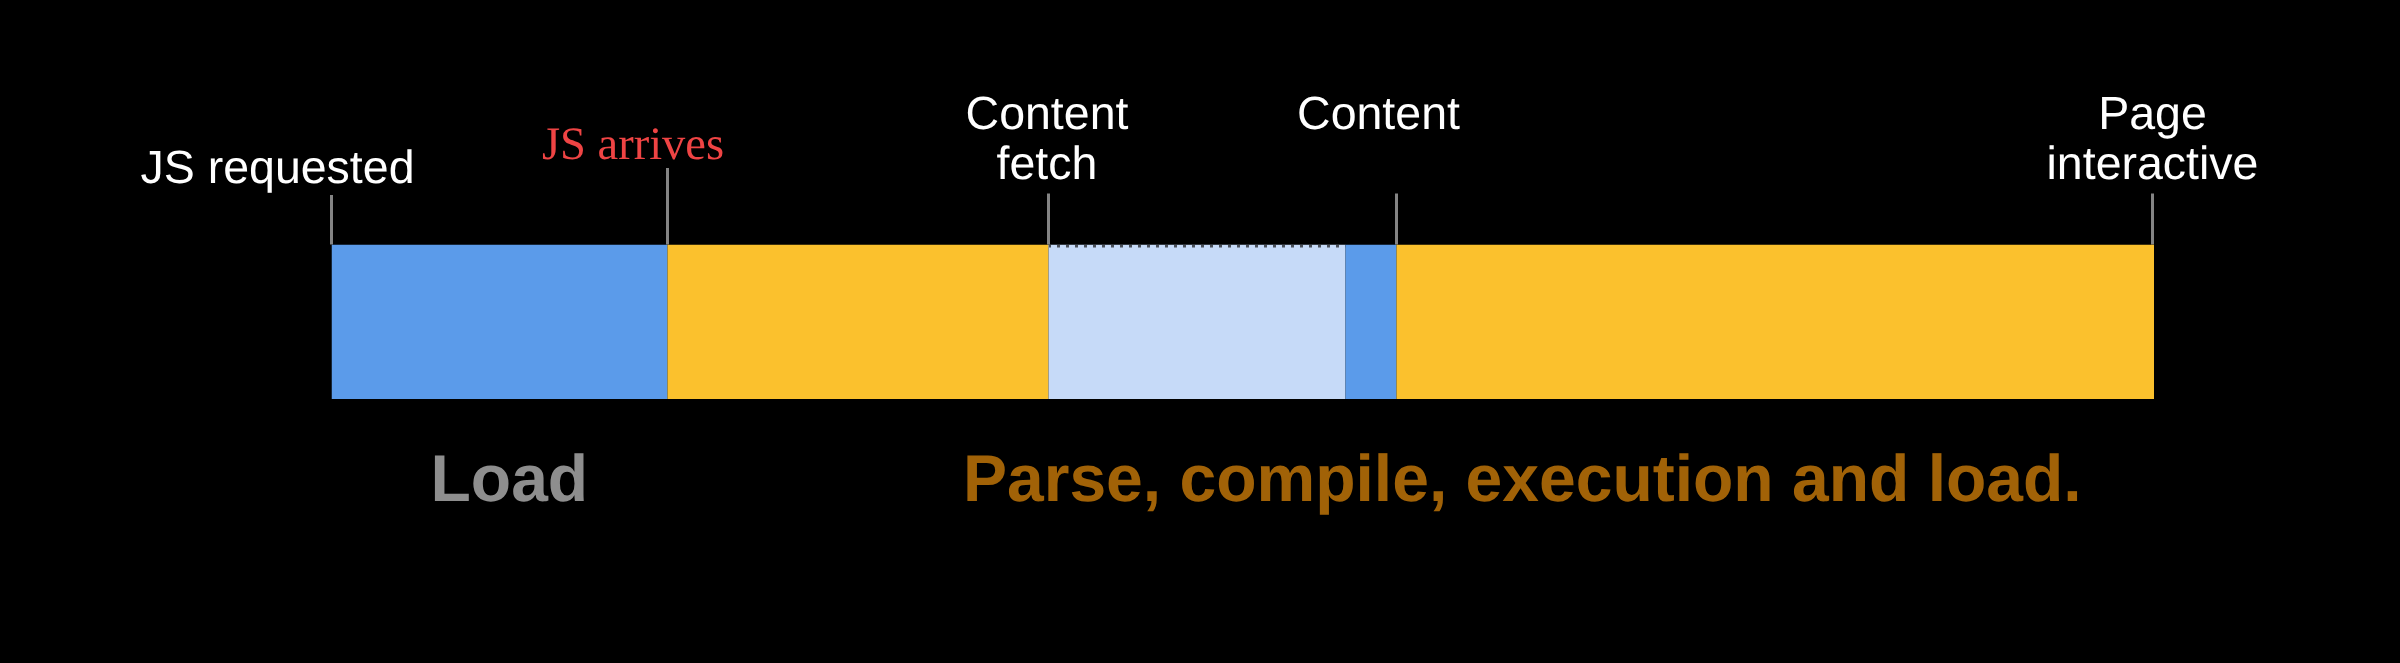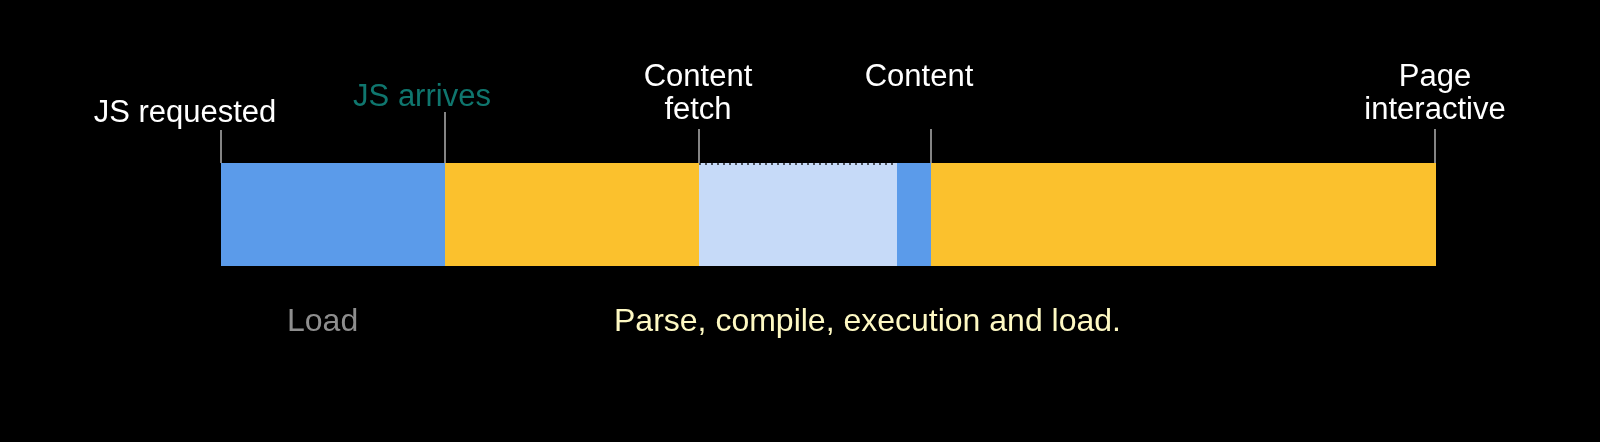--- a/index.html
+++ b/index.html
@@ -43,37 +43,37 @@
     text-align: center;
     color: #ffffff;
     font-size: 31px;
     line-height: 33px;
     font-weight: 400;
     white-space: nowrap;
   }
   .caption {
     position: absolute;
     color: #8e8e8e;
-    font-size: 32px;
+    font-size: 44px;
     line-height: 48px;
-    font-weight: 400;
+    font-weight: 700;
     white-space: nowrap;
   }
 </style>
 </head>
 <body>
 
 <div class="stage" style="width: 1600px; height: 442px; background: rgb(0, 0, 0);">
   <div class="markers-layer" id="markers">
       <div class="tick" style="left: 220px; top: 130px; height: 33px; background: rgb(132, 132, 132);"></div>
       <div class="marker-label" style="left: -15px; top: 95px; color: rgb(255, 255, 255);">
         <div>JS requested</div>
       </div>
       <div class="tick" style="left: 444px; top: 112px; height: 51px; background: rgb(132, 132, 132);"></div>
-      <div class="marker-label" style="left: 222px; top: 79px; color: #0f766e;">
+      <div class="marker-label" style="left: 222px; top: 79px; color: #ef4444; font-family: Liberation Serif, serif;">
         <div>JS arrives</div>
       </div>
       <div class="tick" style="left: 698px; top: 129px; height: 34px; background: rgb(132, 132, 132);"></div>
       <div class="marker-label" style="left: 498px; top: 59px; color: rgb(255, 255, 255);">
         <div>Content</div>
         <div>fetch</div>
       </div>
       <div class="tick" style="left: 930px; top: 129px; height: 34px; background: rgb(132, 132, 132);"></div>
       <div class="marker-label" style="left: 719px; top: 59px; color: rgb(255, 255, 255);">
         <div>Content</div>
@@ -88,15 +88,15 @@
       <div class="segment" style="left: 0px; width: 224px; background: rgb(91, 155, 234);"></div>
       <div class="segment" style="left: 224px; width: 254px; background: rgb(251, 193, 45);"></div>
       <div class="segment" style="left: 478px; width: 198px; background: rgb(198, 218, 248);">
         <div class="dot-line"></div>
       </div>
       <div class="segment" style="left: 676px; width: 34px; background: rgb(91, 155, 234);"></div>
       <div class="segment" style="left: 710px; width: 505px; background: rgb(251, 193, 45);"></div>
     </div>
   <div class="captions-layer" id="captions">
       <div class="caption" style="left: 287px; top: 296px; color: rgb(142, 142, 142);">Load</div>
-      <div class="caption" style="left: 614px; top: 296px; color: #fef9c3;">Parse, compile, execution and load.</div>
+      <div class="caption" style="left: 642px; top: 296px; color: #a16207;">Parse, compile, execution and load.</div>
     </div>
 </div>
 
 </body></html>

